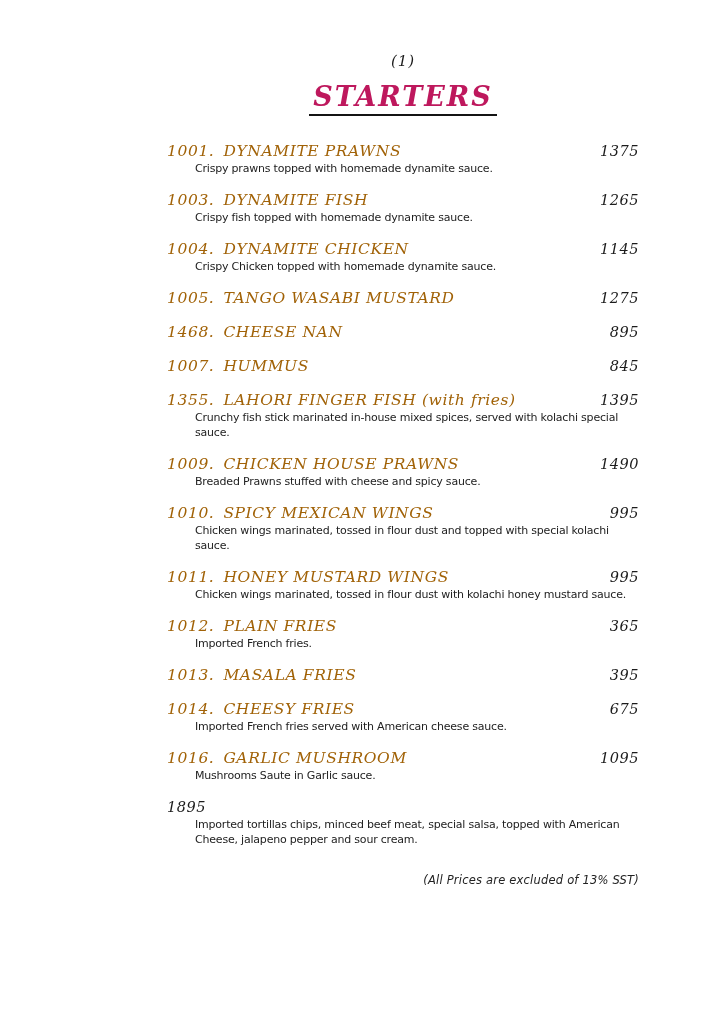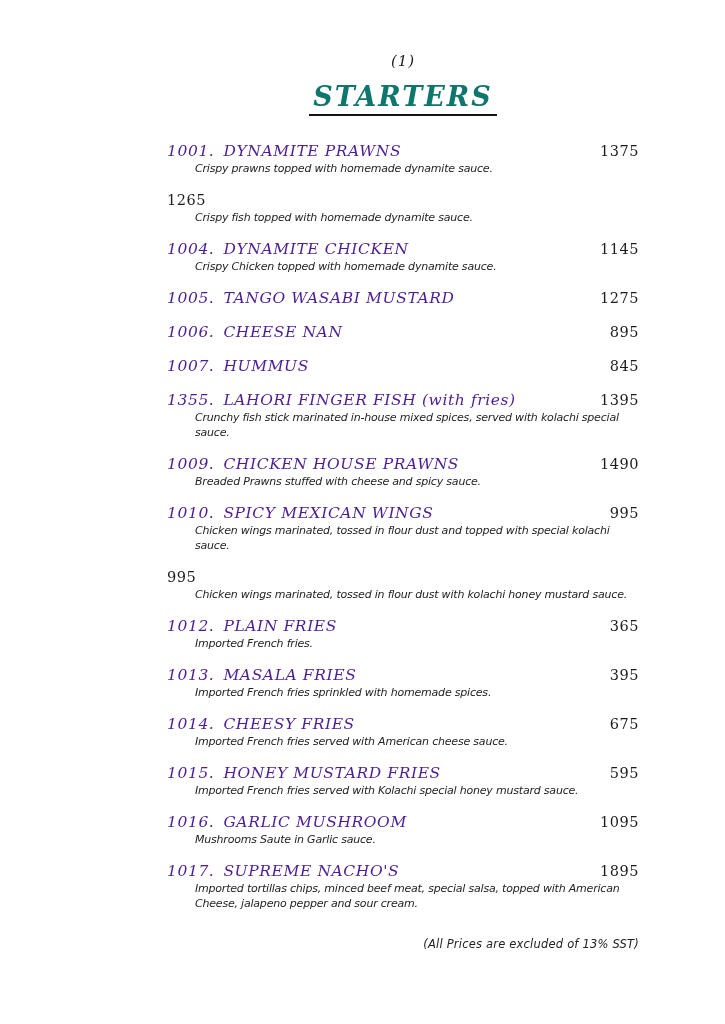--- a/index.html
+++ b/index.html
@@ -42,21 +42,21 @@
     margin-bottom: 26px;
   }
 
   .title {
     display: inline-block;
     font-family: "DejaVu Serif", serif;
     font-style: italic;
     font-weight: bold;
     font-size: 27px;
     letter-spacing: 2px;
-    color: #0f766e;
+    color: #be185d;
     border-bottom: 2px solid #141414;
     padding: 0 4px 2px 4px;
     line-height: 1.1;
   }
 
   .items { width: 100%; }
 
   .item {
     margin-bottom: 15px;
   }
@@ -66,40 +66,40 @@
     justify-content: space-between;
     align-items: baseline;
     line-height: 19px;
   }
 
   .item-name {
     font-family: "DejaVu Serif", serif;
     font-style: italic;
     font-size: 15.5px;
     letter-spacing: 0.6px;
-    color: #4c1d95;
+    color: #a16207;
     white-space: nowrap;
   }
 
   .item-code {
     margin-right: 9px;
   }
 
   .item-price {
     font-family: "DejaVu Serif", serif;
+    font-style: italic;
     font-size: 14.5px;
     letter-spacing: 0.5px;
     color: #1c1c1c;
     text-align: right;
   }
 
   .item-desc {
     margin-left: 28px;
     font-family: "DejaVu Sans", sans-serif;
-    font-style: italic;
     font-size: 11px;
     letter-spacing: -0.2px;
     line-height: 15px;
     color: #222222;
   }
 
   .footer-note {
     margin-top: 26px;
     text-align: right;
     font-family: "DejaVu Sans", sans-serif;
@@ -126,20 +126,21 @@
     <div class="item-row">
       <span class="item-name"><span class="item-code">1001.</span><span class="item-title">DYNAMITE PRAWNS</span></span>
       <span class="item-price">1375</span>
     </div>
     <div class="item-desc">Crispy prawns topped with homemade dynamite sauce.</div>
   </div>
 
 
   <div class="item">
     <div class="item-row">
+      <span class="item-name"><span class="item-code">1003.</span><span class="item-title">DYNAMITE FISH</span></span>
       <span class="item-price">1265</span>
     </div>
     <div class="item-desc">Crispy fish topped with homemade dynamite sauce.</div>
   </div>
 
   <div class="item">
     <div class="item-row">
       <span class="item-name"><span class="item-code">1004.</span><span class="item-title">DYNAMITE CHICKEN</span></span>
       <span class="item-price">1145</span>
     </div>
@@ -149,21 +150,21 @@
   <div class="item">
     <div class="item-row">
       <span class="item-name"><span class="item-code">1005.</span><span class="item-title">TANGO WASABI MUSTARD</span></span>
       <span class="item-price">1275</span>
     </div>
 
   </div>
 
   <div class="item">
     <div class="item-row">
-      <span class="item-name"><span class="item-code">1006.</span><span class="item-title">CHEESE NAN</span></span>
+      <span class="item-name"><span class="item-code">1468.</span><span class="item-title">CHEESE NAN</span></span>
       <span class="item-price">895</span>
     </div>
 
   </div>
 
   <div class="item">
     <div class="item-row">
       <span class="item-name"><span class="item-code">1007.</span><span class="item-title">HUMMUS</span></span>
       <span class="item-price">845</span>
     </div>
@@ -189,68 +190,60 @@
   <div class="item">
     <div class="item-row">
       <span class="item-name"><span class="item-code">1010.</span><span class="item-title">SPICY MEXICAN WINGS</span></span>
       <span class="item-price">995</span>
     </div>
     <div class="item-desc">Chicken wings marinated, tossed in flour dust and topped with special kolachi sauce.</div>
   </div>
 
   <div class="item">
     <div class="item-row">
+      <span class="item-name"><span class="item-code">1011.</span><span class="item-title">HONEY MUSTARD WINGS</span></span>
       <span class="item-price">995</span>
     </div>
     <div class="item-desc">Chicken wings marinated, tossed in flour dust with kolachi honey mustard sauce.</div>
   </div>
 
   <div class="item">
     <div class="item-row">
       <span class="item-name"><span class="item-code">1012.</span><span class="item-title">PLAIN FRIES</span></span>
       <span class="item-price">365</span>
     </div>
     <div class="item-desc">Imported French fries.</div>
   </div>
 
   <div class="item">
     <div class="item-row">
       <span class="item-name"><span class="item-code">1013.</span><span class="item-title">MASALA FRIES</span></span>
       <span class="item-price">395</span>
     </div>
-    <div class="item-desc">Imported French fries sprinkled with homemade spices.</div>
   </div>
 
   <div class="item">
     <div class="item-row">
       <span class="item-name"><span class="item-code">1014.</span><span class="item-title">CHEESY FRIES</span></span>
       <span class="item-price">675</span>
     </div>
     <div class="item-desc">Imported French fries served with American cheese sauce.</div>
   </div>
 
-  <div class="item">
-    <div class="item-row">
-      <span class="item-name"><span class="item-code">1015.</span><span class="item-title">HONEY MUSTARD FRIES</span></span>
-      <span class="item-price">595</span>
-    </div>
-    <div class="item-desc">Imported French fries served with Kolachi special honey mustard sauce.</div>
-  </div>
 
   <div class="item">
     <div class="item-row">
       <span class="item-name"><span class="item-code">1016.</span><span class="item-title">GARLIC MUSHROOM</span></span>
       <span class="item-price">1095</span>
     </div>
     <div class="item-desc">Mushrooms Saute in Garlic sauce.</div>
   </div>
 
   <div class="item">
     <div class="item-row">
-      <span class="item-name"><span class="item-code">1017.</span><span class="item-title">SUPREME NACHO'S</span></span>
       <span class="item-price">1895</span>
     </div>
     <div class="item-desc">Imported tortillas chips, minced beef meat, special salsa, topped with American Cheese, jalapeno pepper and sour cream.</div>
   </div>
 </div>
 
     <div class="footer-note">(All Prices are excluded of 13% SST)</div>
 
   </div>
 </div>

